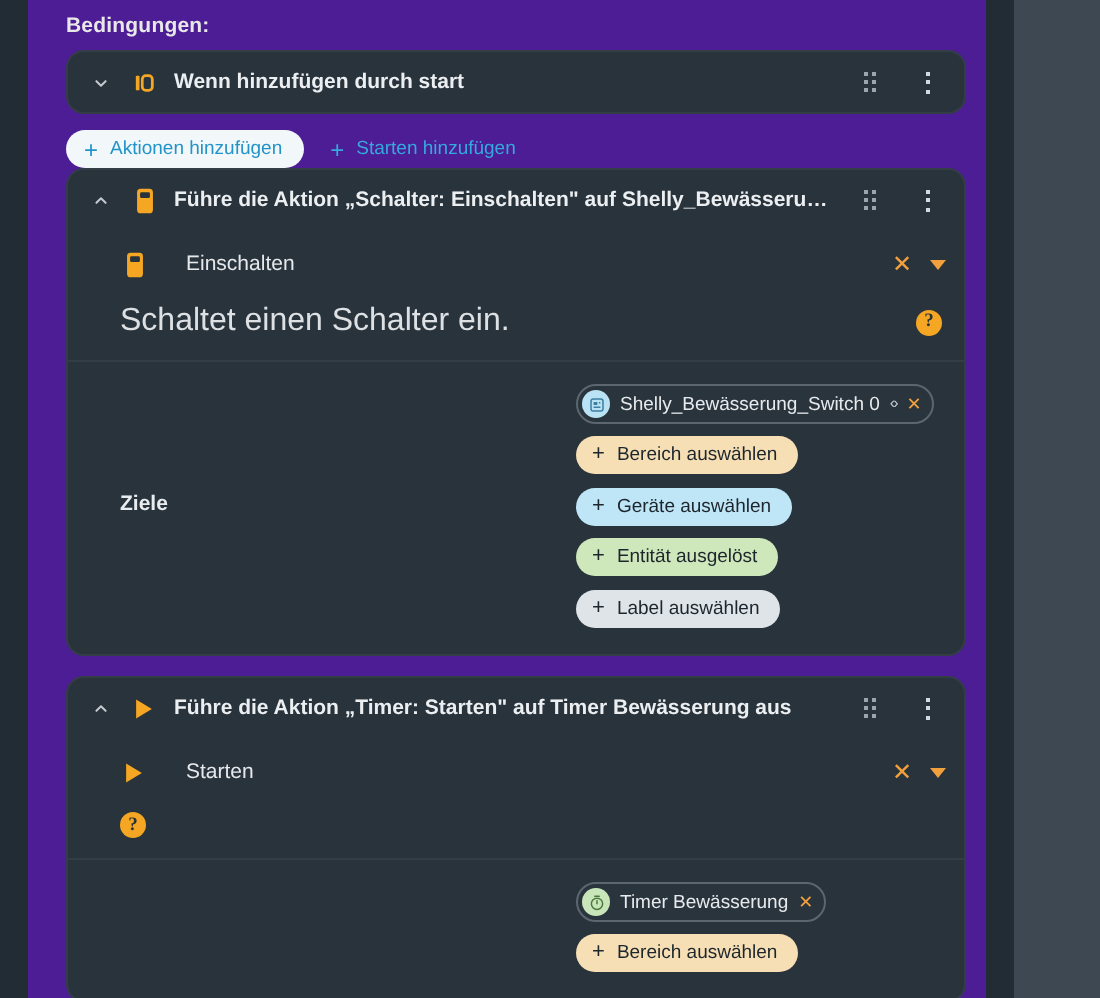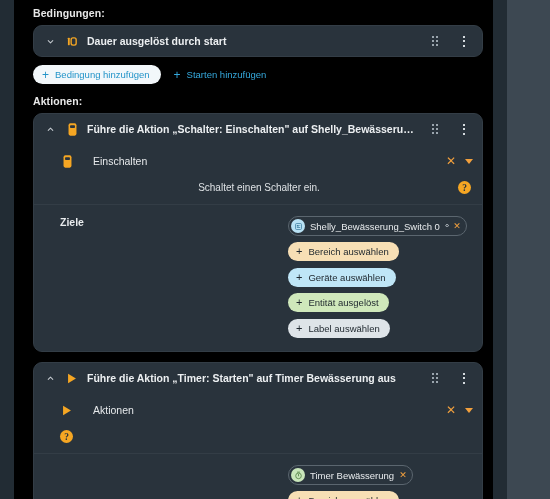--- a/index.html
+++ b/index.html
@@ -24,21 +24,21 @@
     background: #1f282f;
   }
   .left-gutter {
     width: 14px;
     flex: 0 0 14px;
     background: #222c34;
   }
   .content-col {
     width: 479px;
     flex: 0 0 479px;
-    background: #000000;
+    background: #4c1d95;
     position: relative;
     padding: 0 0 16px 0;
     overflow: hidden;
   }
   .mid-gutter {
     width: 14px;
     flex: 0 0 14px;
     background: #222c34;
   }
   .right-panel {
@@ -160,23 +160,22 @@
   }
 
   .desc-row {
     display: flex;
     align-items: center;
     padding: 7px 11px 10px 26px;
     border-bottom: 1px solid #333d46;
   }
   .desc-text {
     flex: 1 1 auto;
-    font-size: 10px;
+    font-size: 16px;
     color: #dde1e4;
-    text-align: center;
   }
   .help-icon {
     width: 13px; height: 13px;
     border-radius: 50%;
     background: #f5a623;
     color: #29333c;
     font-size: 9.5px;
     font-weight: bold;
     display: flex;
     align-items: center;
@@ -191,21 +190,21 @@
     display: flex;
     padding: 11px 11px 13px 26px;
     gap: 10px;
   }
   .field-row.with-border { border-bottom: 1px solid #333d46; }
   .field-left {
     width: 218px;
     flex: 0 0 218px;
     display: flex;
     flex-direction: column;
-    justify-content: space-between;
+    justify-content: center;
   }
   .field-title {
     font-size: 10.5px;
     font-weight: bold;
     color: #e9ecee;
     margin-bottom: 3px;
   }
   .field-sub {
     font-size: 9px;
     color: #f0a44a;
@@ -329,21 +328,21 @@
           <svg width="11" height="11" viewBox="0 0 24 24">
               <path d="M7 10l5 5 5-5" fill="none" stroke="#c3c9ce" stroke-width="2.2" stroke-linecap="round" stroke-linejoin="round"></path>
             </svg>
         </span>
         <span class="head-icon">
           <svg width="11" height="11" viewBox="0 0 24 24">
             <rect x="2" y="4" width="4" height="16" rx="1" fill="#f5a623"></rect>
             <rect x="9" y="4" width="11" height="16" rx="4" fill="none" stroke="#f5a623" stroke-width="3"></rect>
           </svg>
         </span>
-        <span class="head-title">Dauer ausgelöst durch start</span>
+        <span class="head-title">Wenn hinzufügen durch start</span>
         <span class="head-tools">
           <span class="ico-btn">
             <span class="dots6">
                 <i></i>
                 <i></i>
                 <i></i>
                 <i></i>
                 <i></i>
                 <i></i>
               </span>
@@ -355,29 +354,28 @@
                 <i></i>
               </span>
           </span>
         </span>
       </div>
     </div>
 
     <div class="add-row">
       <button class="btn-outline">
         <span class="plus-glyph">+</span>
-        <span>Bedingung hinzufügen</span>
+        <span>Aktionen hinzufügen</span>
       </button>
       <span class="btn-text">
         <span class="plus-glyph">+</span>
         <span>Starten hinzufügen</span>
       </span>
     </div>
 
-    <div class="section-label" style="margin-top:11px;">Aktionen:</div>
 
     <div class="card">
       <div class="card-head">
         <span class="chevron">
           <svg width="11" height="11" viewBox="0 0 24 24">
               <path d="M7 14l5-5 5 5" fill="none" stroke="#c3c9ce" stroke-width="2.2" stroke-linecap="round" stroke-linejoin="round"></path>
             </svg>
         </span>
         <span class="head-icon">
           <svg width="9" height="13" viewBox="0 0 12 18">
@@ -501,21 +499,21 @@
           </span>
         </span>
       </div>
 
       <div class="sub-row">
         <span class="head-icon">
           <svg width="10" height="11" viewBox="0 0 12 14">
               <path d="M1 1 L11 7 L1 13 Z" fill="#f5a623"></path>
             </svg>
         </span>
-        <span class="sub-title">Aktionen</span>
+        <span class="sub-title">Starten</span>
         <span class="x-btn">✕</span>
         <span class="caret-btn"></span>
       </div>
 
       <div class="desc-row">
         <span class="help-icon">?</span>
       </div>
 
       <div class="field-row with-border">
         <div class="field-left">

